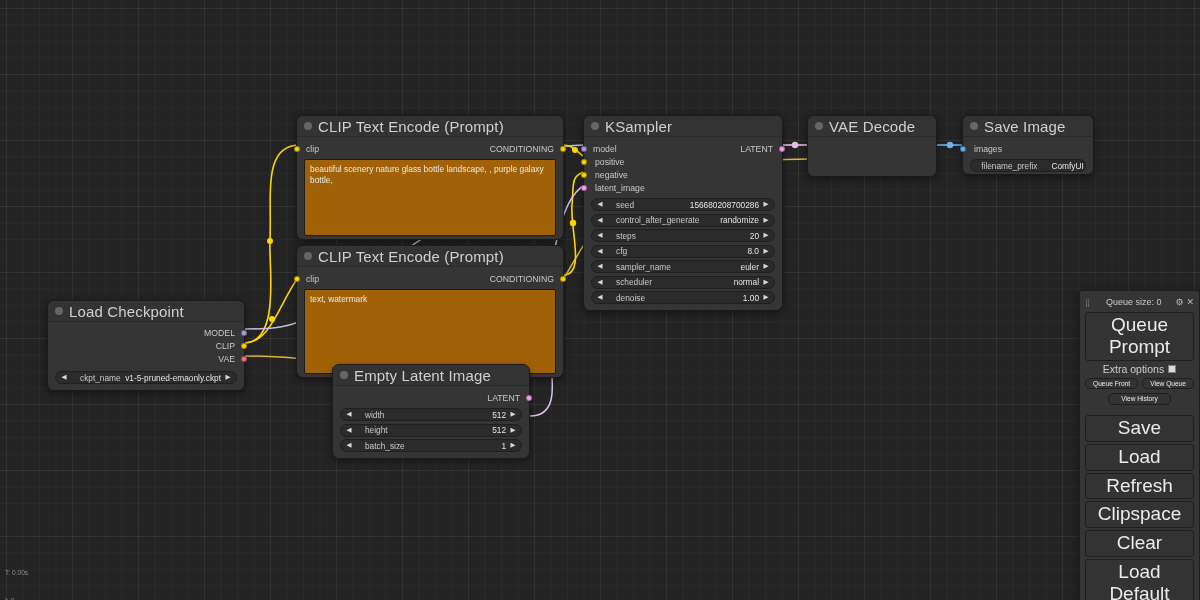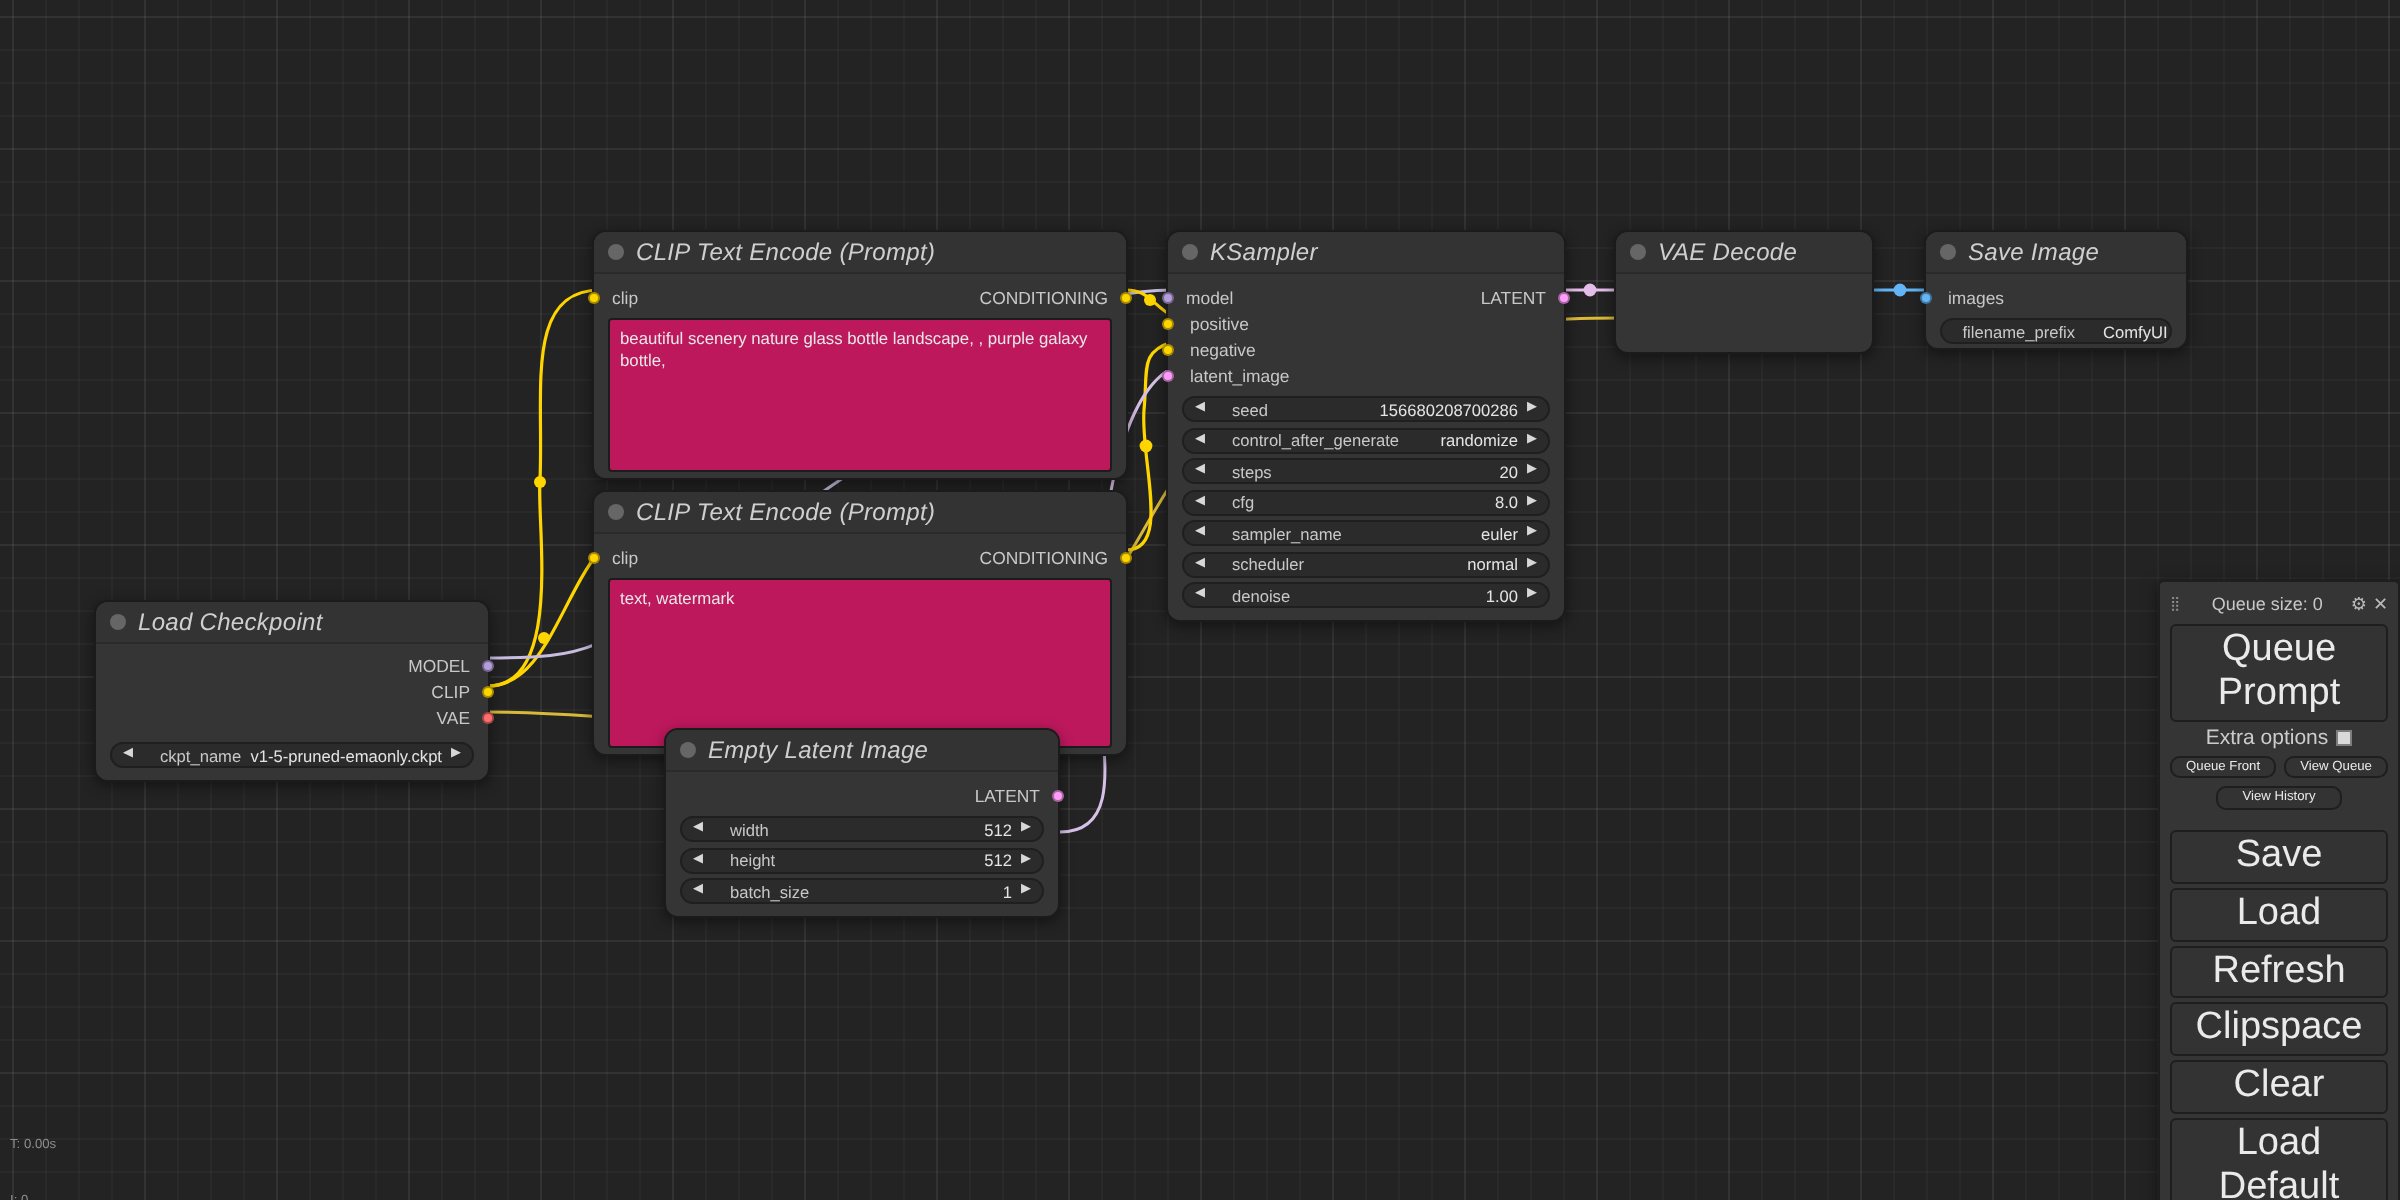--- a/index.html
+++ b/index.html
@@ -44,24 +44,23 @@
     padding-left: 7px;
     gap: 6px;
   }
   .title-dot {
     width: 8px; height: 8px; border-radius: 50%;
     background: #666666;
     flex: 0 0 auto;
   }
   .title-text {
     color: #cfcfcf;
-    font-size: 12px;
+    font-size: 15px;
     letter-spacing: 0.15px;
     white-space: nowrap;
-    font-style: italic;
   }
   .node-body { padding: 4px 0 6px 0; position: relative; }
 
   .io-row {
     position: relative;
     height: 13px;
     display: flex; align-items: center;
     font-size: 8.7px;
     color: #c8c8c8;
     padding: 0 9px;
@@ -89,21 +88,21 @@
     font-size: 8.3px;
     color: #c8c8c8;
   }
   .widget .arrow { color: #d8d8d8; font-size: 6.5px; line-height: 1; width: 8px; text-align: center; flex:0 0 auto; }
   .widget .wname { flex: 1 1 auto; white-space: nowrap; overflow: hidden; margin-left: 12px; }
   .widget .wval  { flex: 0 0 auto; color: #e4e4e4; white-space: nowrap; margin-right: 3px; }
   .widget.noarrow { justify-content: center; gap: 14px; }
 
   .textarea-box {
     margin: 4px 7px 2px 7px;
-    background: #be185d;
+    background: #a16207;
     border: 1px solid #1c1c1c;
     border-radius: 2px;
     color: #e8e8e8;
     font-size: 8.4px;
     padding: 4px 5px;
     line-height: 1.25;
     overflow: hidden;
   }
 
   

